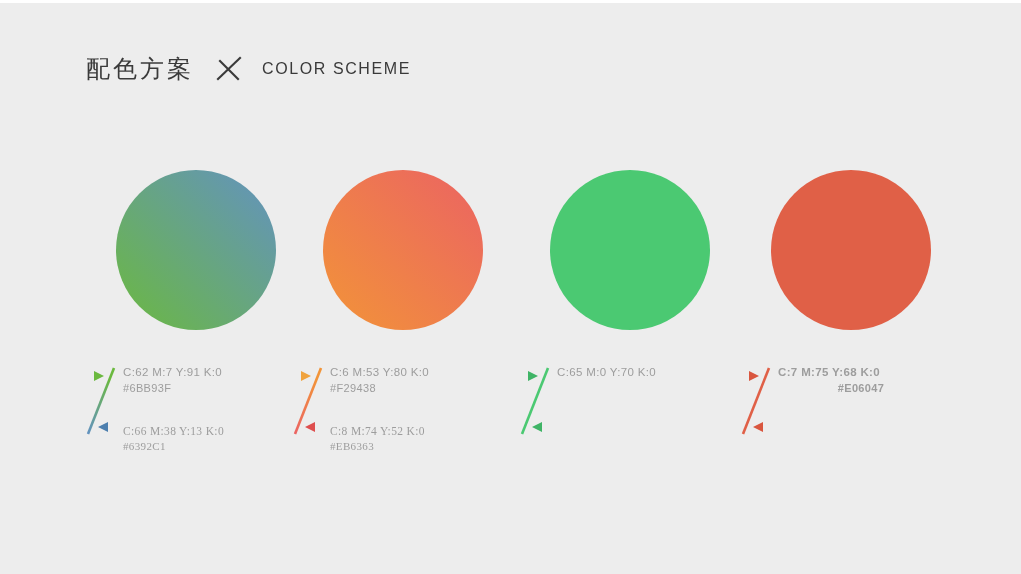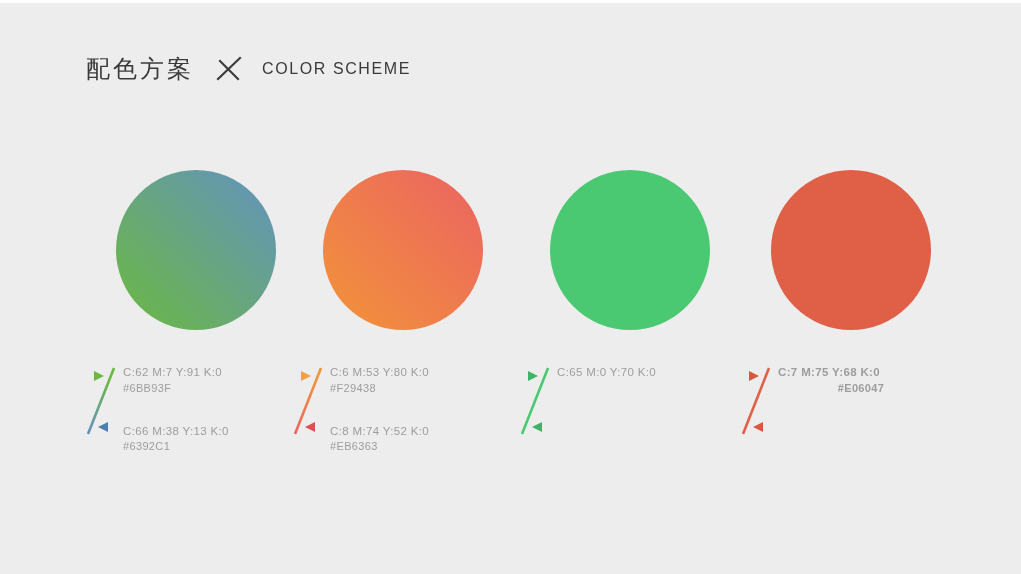--- a/index.html
+++ b/index.html
@@ -91,20 +91,21 @@
   }
   .codes {
     flex: 1 1 auto;
     padding-top: 2px;
   }
   .code-pair {
     margin: 0;
   }
   .code-pair + .code-pair {
     margin-top: 26px;
+    font-family: Liberation Serif, serif;
   }
   .cmyk {
     font-size: 11.5px;
     color: #9d9d9d;
     letter-spacing: 0.35px;
     line-height: 1.45;
     white-space: nowrap;
   }
   .hex {
     font-size: 11px;

